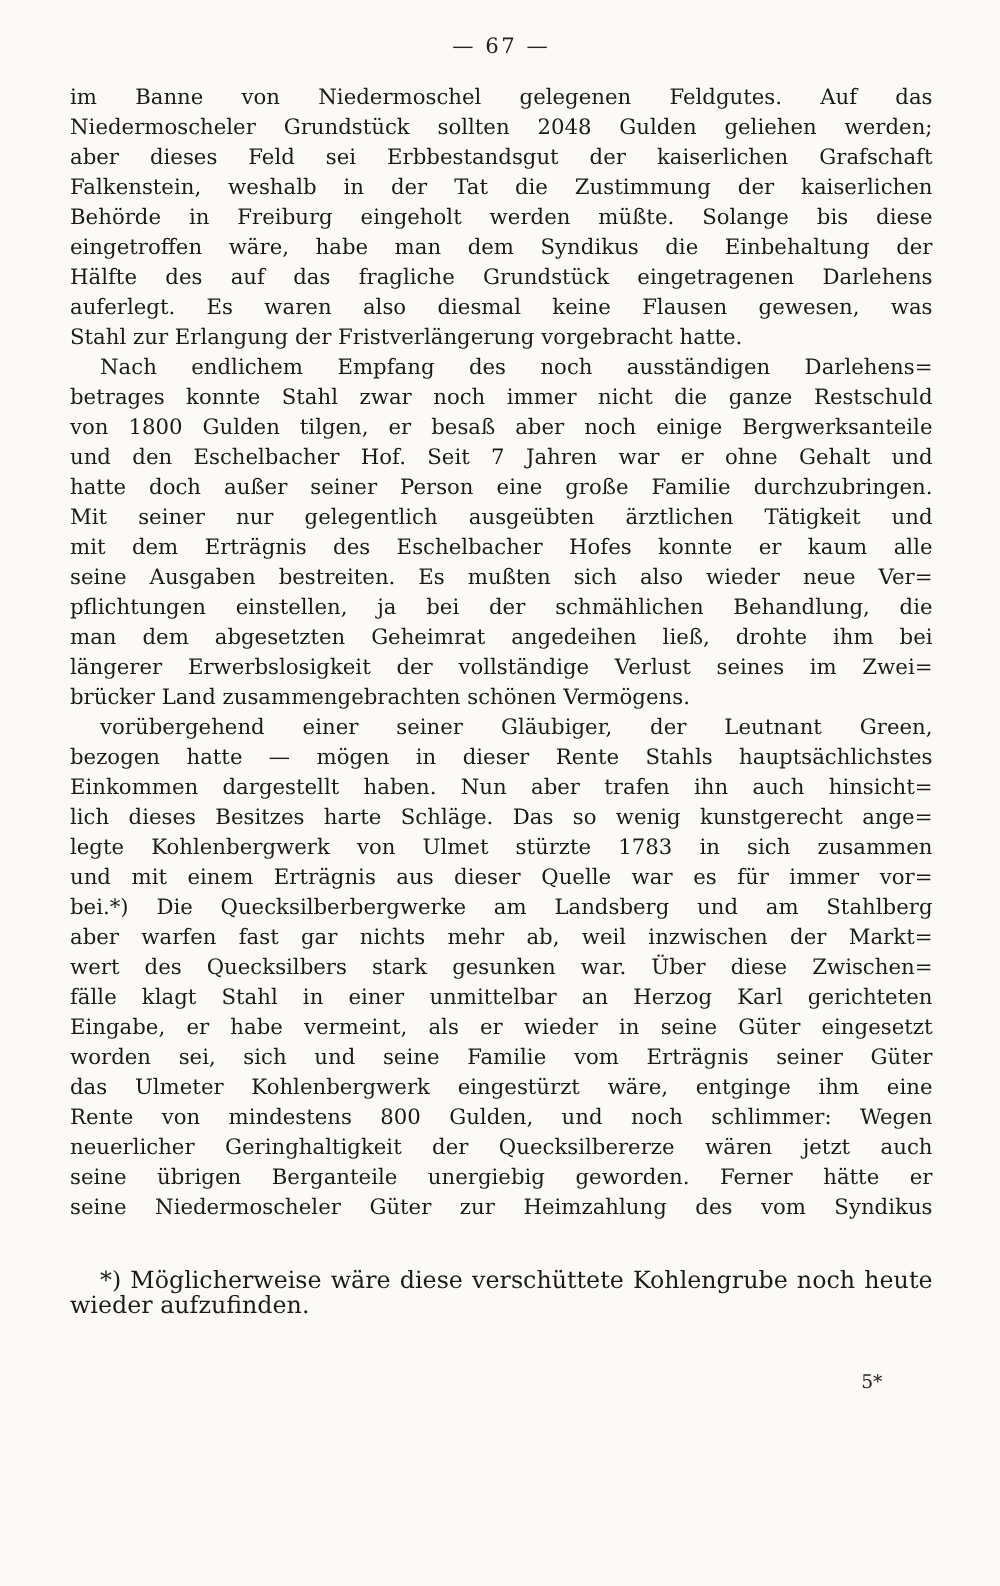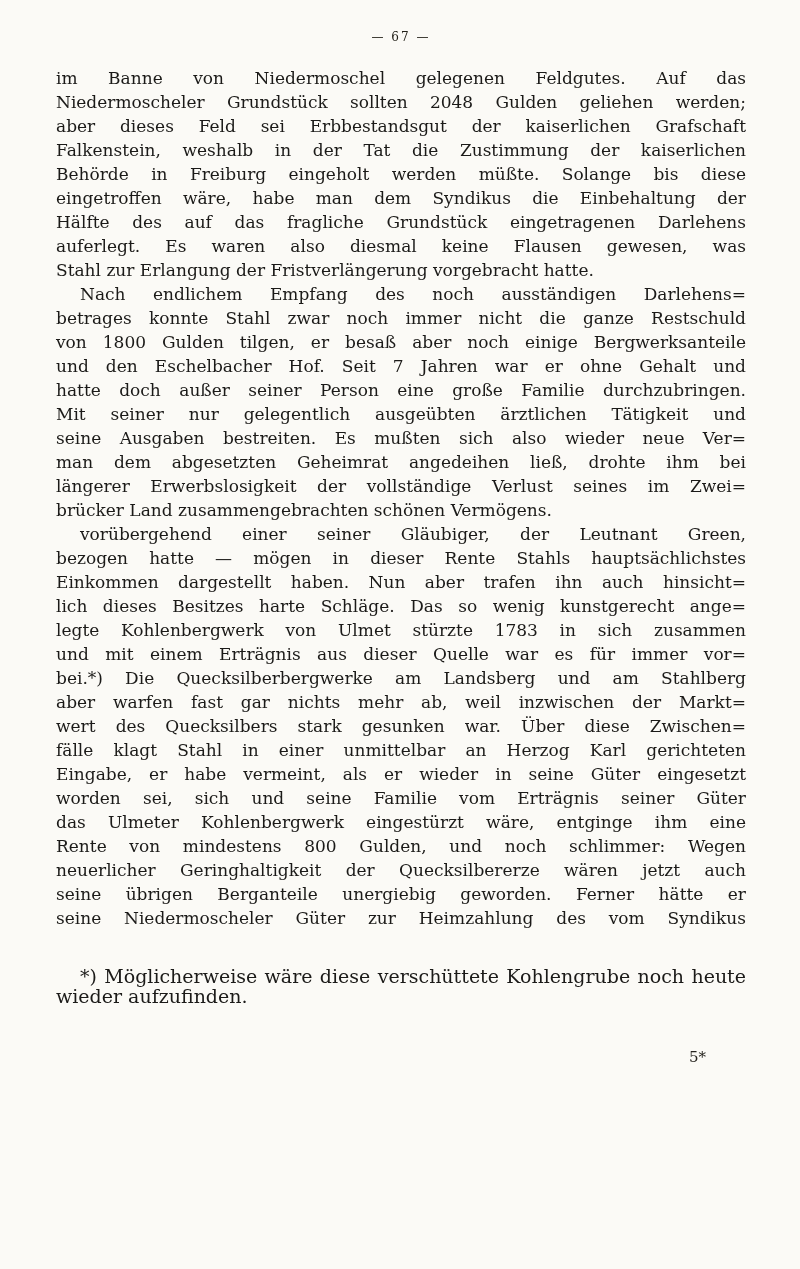--- a/index.html
+++ b/index.html
@@ -14,21 +14,21 @@
     margin: 0 auto;
     background: #fbfaf6;
     color: #1b1a18;
     font-family: "DejaVu Serif", "Liberation Serif", serif;
     padding: 26px 54px 0 56px;
     position: relative;
     overflow: hidden;
   }
   .page-number {
     text-align: center;
-    font-size: 12px;
+    font-size: 17px;
     line-height: 22px;
     letter-spacing: 2px;
     margin-bottom: 18px;
     color: #222018;
   }
   .body-text {
     font-size: 17px;
   }
   .para {
     margin: 0;
@@ -86,21 +86,23 @@
         <span class="line">auferlegt. Es waren also diesmal keine Flausen gewesen, was</span>
         <span class="line">Stahl zur Erlangung der Fristverlängerung vorgebracht hatte.</span>
       </p>
     <p class="para indent closed">
         <span class="line">Nach endlichem Empfang des noch ausständigen Darlehens=</span>
         <span class="line">betrages konnte Stahl zwar noch immer nicht die ganze Restschuld</span>
         <span class="line">von 1800 Gulden tilgen, er besaß aber noch einige Bergwerksanteile</span>
         <span class="line">und den Eschelbacher Hof. Seit 7 Jahren war er ohne Gehalt und</span>
         <span class="line">hatte doch außer seiner Person eine große Familie durchzubringen.</span>
         <span class="line">Mit seiner nur gelegentlich ausgeübten ärztlichen Tätigkeit und</span>
+        <span class="line">mit dem Erträgnis des Eschelbacher Hofes konnte er kaum alle</span>
         <span class="line">seine Ausgaben bestreiten. Es mußten sich also wieder neue Ver=</span>
+        <span class="line">pflichtungen einstellen, ja bei der schmählichen Behandlung, die</span>
         <span class="line">man dem abgesetzten Geheimrat angedeihen ließ, drohte ihm bei</span>
         <span class="line">längerer Erwerbslosigkeit der vollständige Verlust seines im Zwei=</span>
         <span class="line">brücker Land zusammengebrachten schönen Vermögens.</span>
       </p>
     <p class="para indent">
         <span class="line">vorübergehend einer seiner Gläubiger, der Leutnant Green,</span>
         <span class="line">bezogen hatte — mögen in dieser Rente Stahls hauptsächlichstes</span>
         <span class="line">Einkommen dargestellt haben. Nun aber trafen ihn auch hinsicht=</span>
         <span class="line">lich dieses Besitzes harte Schläge. Das so wenig kunstgerecht ange=</span>
         <span class="line">legte Kohlenbergwerk von Ulmet stürzte 1783 in sich zusammen</span>

